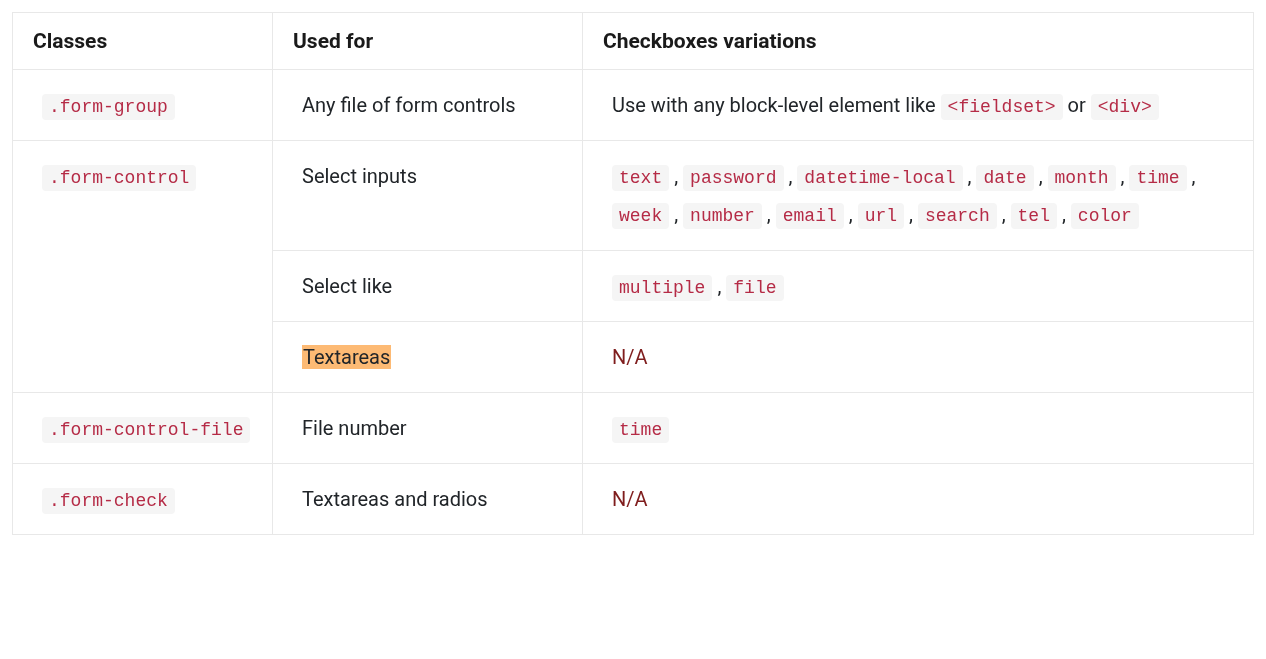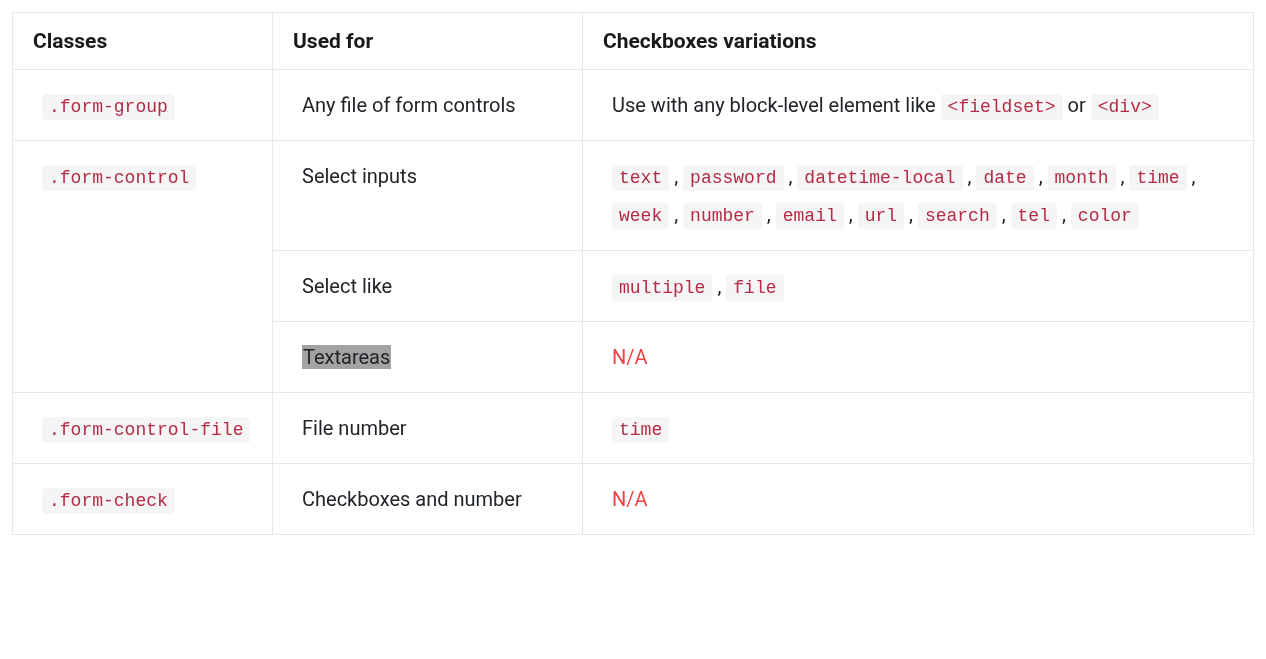--- a/index.html
+++ b/index.html
@@ -36,23 +36,23 @@
     }
     code {
       font-family: SFMono-Regular, Menlo, Monaco, Consolas, "Liberation Mono", "Courier New", monospace;
       font-size: 18px;
       color: #b52b46;
       background-color: #f5f5f5;
       padding: 3px 7px;
       border-radius: 4px;
       white-space: nowrap;
     }
-    .na { color: #ef4444; }
+    .na { color: #7f1d1d; }
     .hl {
-      background-color: #a3a3a3;
+      background-color: #fdba74;
       padding: 0 1px;
     }
     .sep { color: #212529; }
     .col-classes { width: 260px; }
     .col-usedfor { width: 310px; }
   </style>
 </head>
 <body>
 
 <table>
@@ -90,17 +90,17 @@
     </tr>
 
     <tr>
       <td><code>.form-control-file</code></td>
       <td>File number</td>
       <td><code>time</code></td>
     </tr>
 
     <tr>
       <td><code>.form-check</code></td>
-      <td>Checkboxes and number</td>
+      <td>Textareas and radios</td>
       <td class="na">N/A</td>
     </tr>
   </tbody>
 </table>
 
 </body></html>

